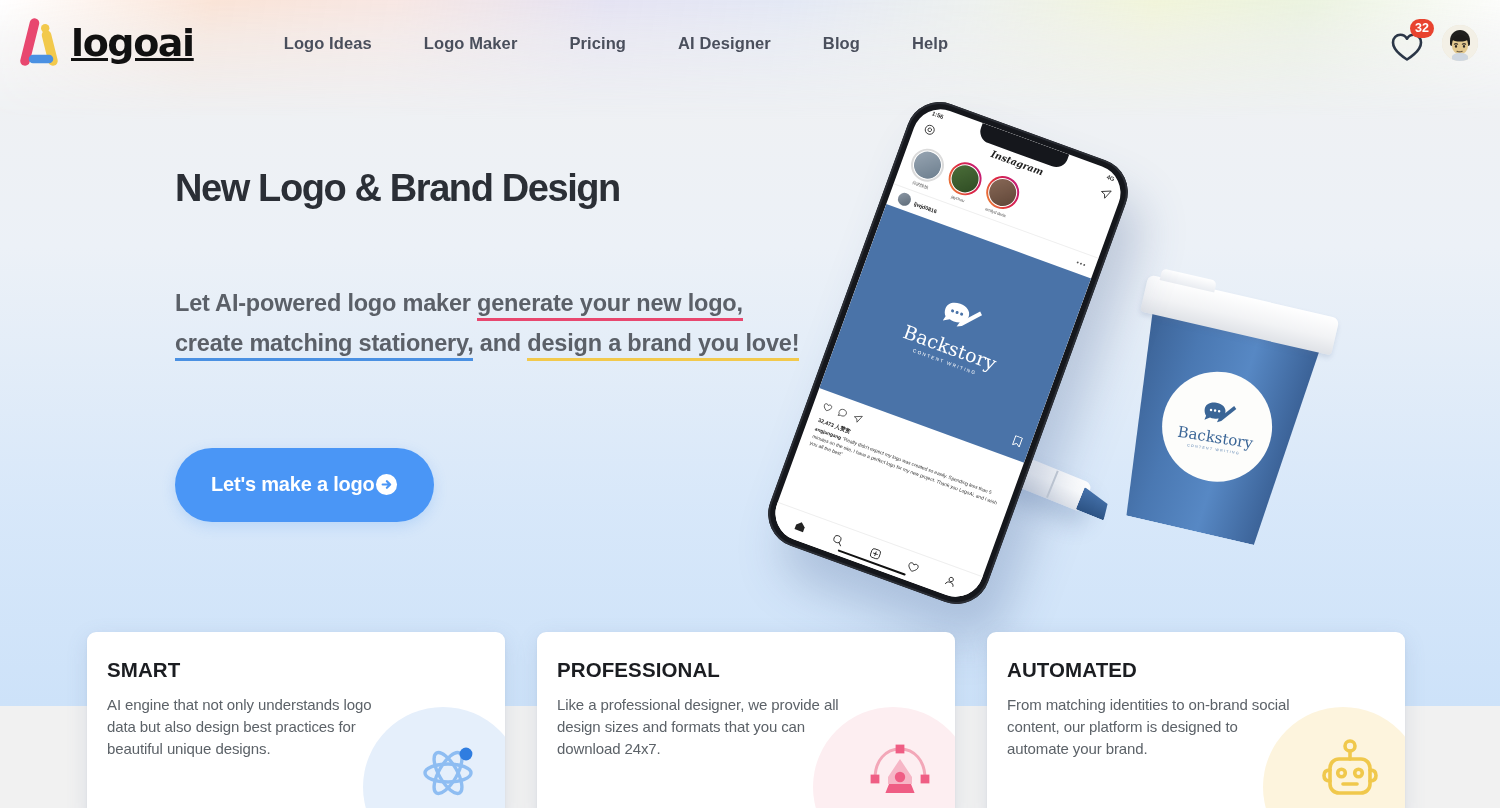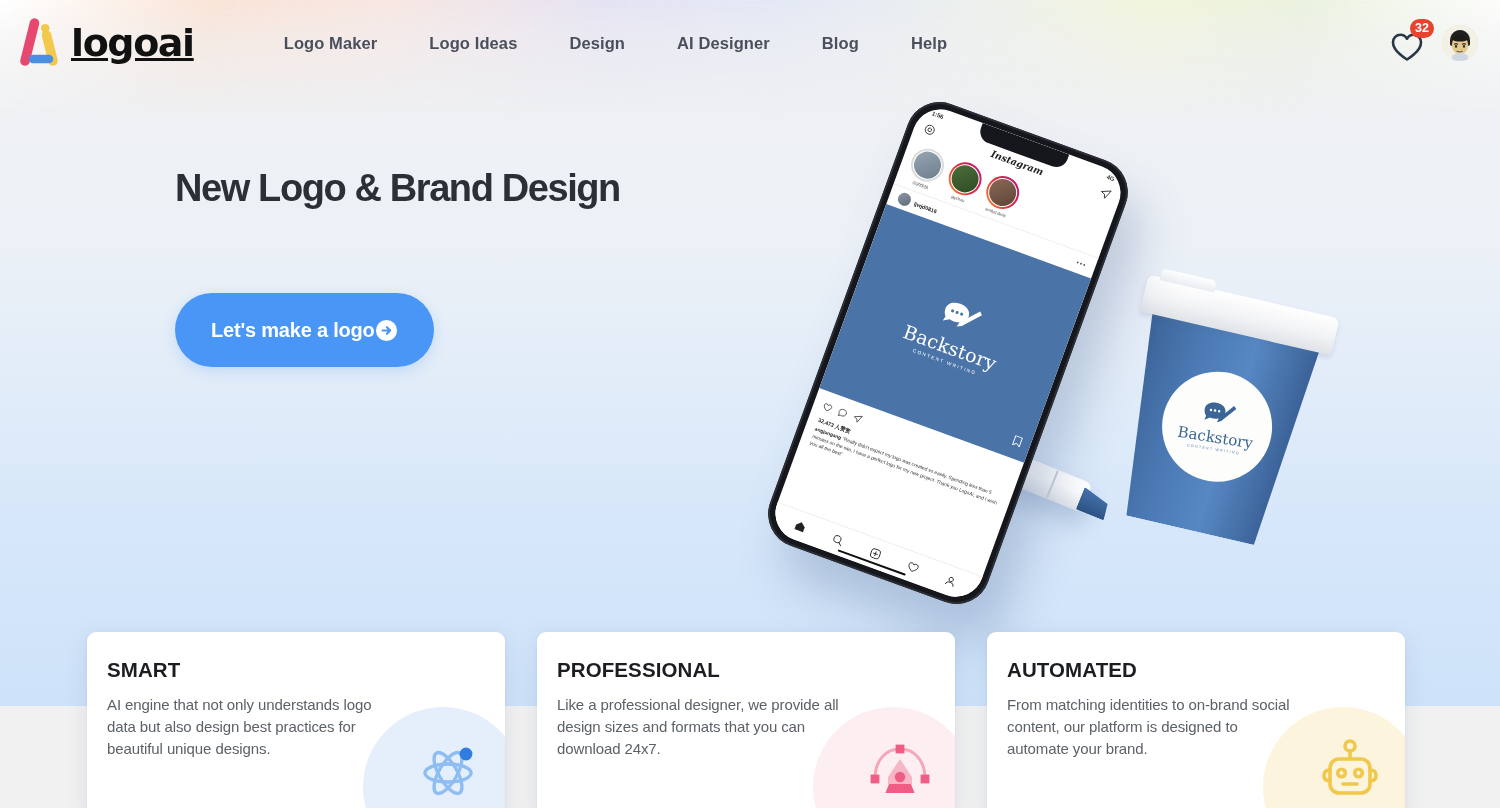--- a/index.html
+++ b/index.html
@@ -231,23 +231,23 @@
           <path d="M16.5 5 L7 43" stroke="#E8476F" stroke-width="9.5" stroke-linecap="round" fill="none"></path>
           <path d="M28.5 17 L35 43" stroke="#F2C94C" stroke-width="9.5" stroke-linecap="round" fill="none"></path>
           <circle cx="27.2" cy="10.2" r="4.2" fill="#F2C94C"></circle>
           <path d="M15 41 L31 41" stroke="#4A90E2" stroke-width="8.5" stroke-linecap="round" fill="none"></path>
         </svg>
       </span>
       <span class="brand-word">logoai</span>
     </a>
 
     <nav class="nav">
+      <span class="nav-item">Logo Ideas</span>
       <span class="nav-item">Logo Maker</span>
-      <span class="nav-item">Logo Ideas</span>
-      <span class="nav-item">Design</span>
+      <span class="nav-item">Pricing</span>
       <span class="nav-item">AI Designer</span>
       <span class="nav-item">Blog</span>
       <span class="nav-item">Help</span>
     </nav>
 
     <div class="header-right">
       <div class="fav-wrap">
         <span>
           <svg width="34" height="30" viewBox="0 0 34 30" aria-hidden="true">
             <path d="M17 27.5C17 27.5 3 19.3 3 10.4 3 5.9 6.4 2.8 10.4 2.8c2.8 0 5.1 1.6 6.6 3.9 1.5-2.3 3.8-3.9 6.6-3.9 4 0 7.4 3.1 7.4 7.6 0 8.9-14 17.1-14 17.1z" fill="none" stroke="#2b3647" stroke-width="2.6" stroke-linejoin="round"></path>
@@ -269,20 +269,21 @@
           <path d="M15 26.2c1.8 0.9 3.4 0.9 5.2 0" stroke="#6b5a40" stroke-width="1.1" fill="none" stroke-linecap="round"></path>
           <path d="M10 31c2-2.2 5-3.2 8-3.2s6 1 8 3.2v5H10z" fill="#cfd7e0"></path>
         </svg>
       </div>
     </div>
   </header>
 
   <section class="hero-copy">
     <h1 class="headline">New Logo &amp; Brand Design</h1>
 
+    <p class="subhead"><span>Let AI-powered logo maker </span><span class="u-pink">generate your new logo,</span><span> </span><span class="u-blue">create matching stationery,</span><span> and </span><span class="u-yellow">design a brand you love!</span></p>
 
     <button class="cta">
       <span>Let's make a logo</span>
       <span class="cta-arrow">
         <svg width="23" height="23" viewBox="0 0 24 24" aria-hidden="true">
           <circle cx="12" cy="12" r="11" fill="#ffffff"></circle>
           <path d="M8 12h7.4M12.4 8.6 15.8 12l-3.4 3.4" stroke="#4A96F6" stroke-width="2.3" fill="none" stroke-linecap="round" stroke-linejoin="round"></path>
         </svg>
       </span>
     </button>

